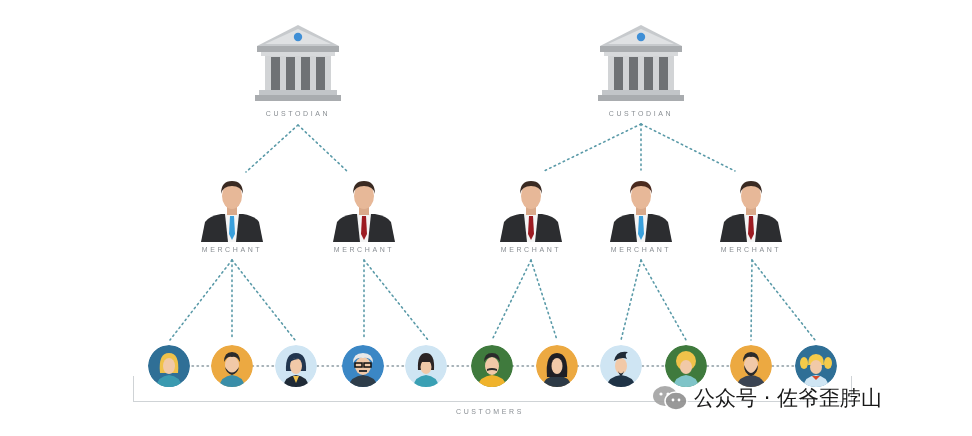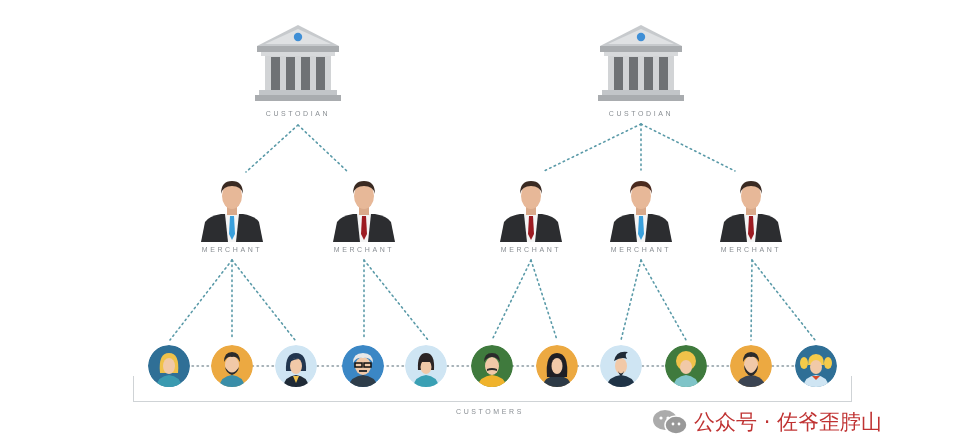--- a/index.html
+++ b/index.html
@@ -7,21 +7,21 @@
   .canvas{position:absolute;left:0;top:0;width:972px;height:436px;}
   svg.links{position:absolute;left:0;top:0;}
   .node{position:absolute;}
   .label{position:absolute;font-size:7px;letter-spacing:2.6px;color:#8a8f94;text-align:center;width:120px;font-family:"Liberation Sans",sans-serif;}
   .custodian{width:90px;height:84px;}
   .merchant{width:66px;height:66px;}
   .customer{width:42px;height:42px;border-radius:50%;overflow:hidden;}
   .bracket{position:absolute;left:133px;top:376px;width:718px;height:25px;border-left:1px solid #cfd3d6;border-bottom:1px solid #cfd3d6;}
   .bracket-right{position:absolute;left:851px;top:376px;width:0;height:25px;border-left:1px solid #cfd3d6;}
   .customers-label{position:absolute;left:430px;top:408px;width:120px;text-align:center;font-size:7px;letter-spacing:2.6px;color:#8a8f94;}
-  .watermark{position:absolute;left:652px;top:384px;height:28px;display:flex;align-items:center;gap:6px;color:#b91c1c;font-size:21px;font-family:"DejaVu Sans",sans-serif;opacity:0.9;margin-top:24px;}
+  .watermark{position:absolute;left:652px;top:384px;height:28px;display:flex;align-items:center;gap:6px;color:#000000;font-size:21px;font-family:"DejaVu Sans",sans-serif;opacity:0.9;}
   .wm-icon{width:36px;height:26px;position:relative;}
 </style>
 </head>
 <body>
 
 <div class="canvas">
 
   <svg class="links" width="972" height="436">
     <g stroke="#5a9aa8" stroke-width="1.6" stroke-dasharray="1.5 3.5" stroke-linecap="round" fill="none">
 

